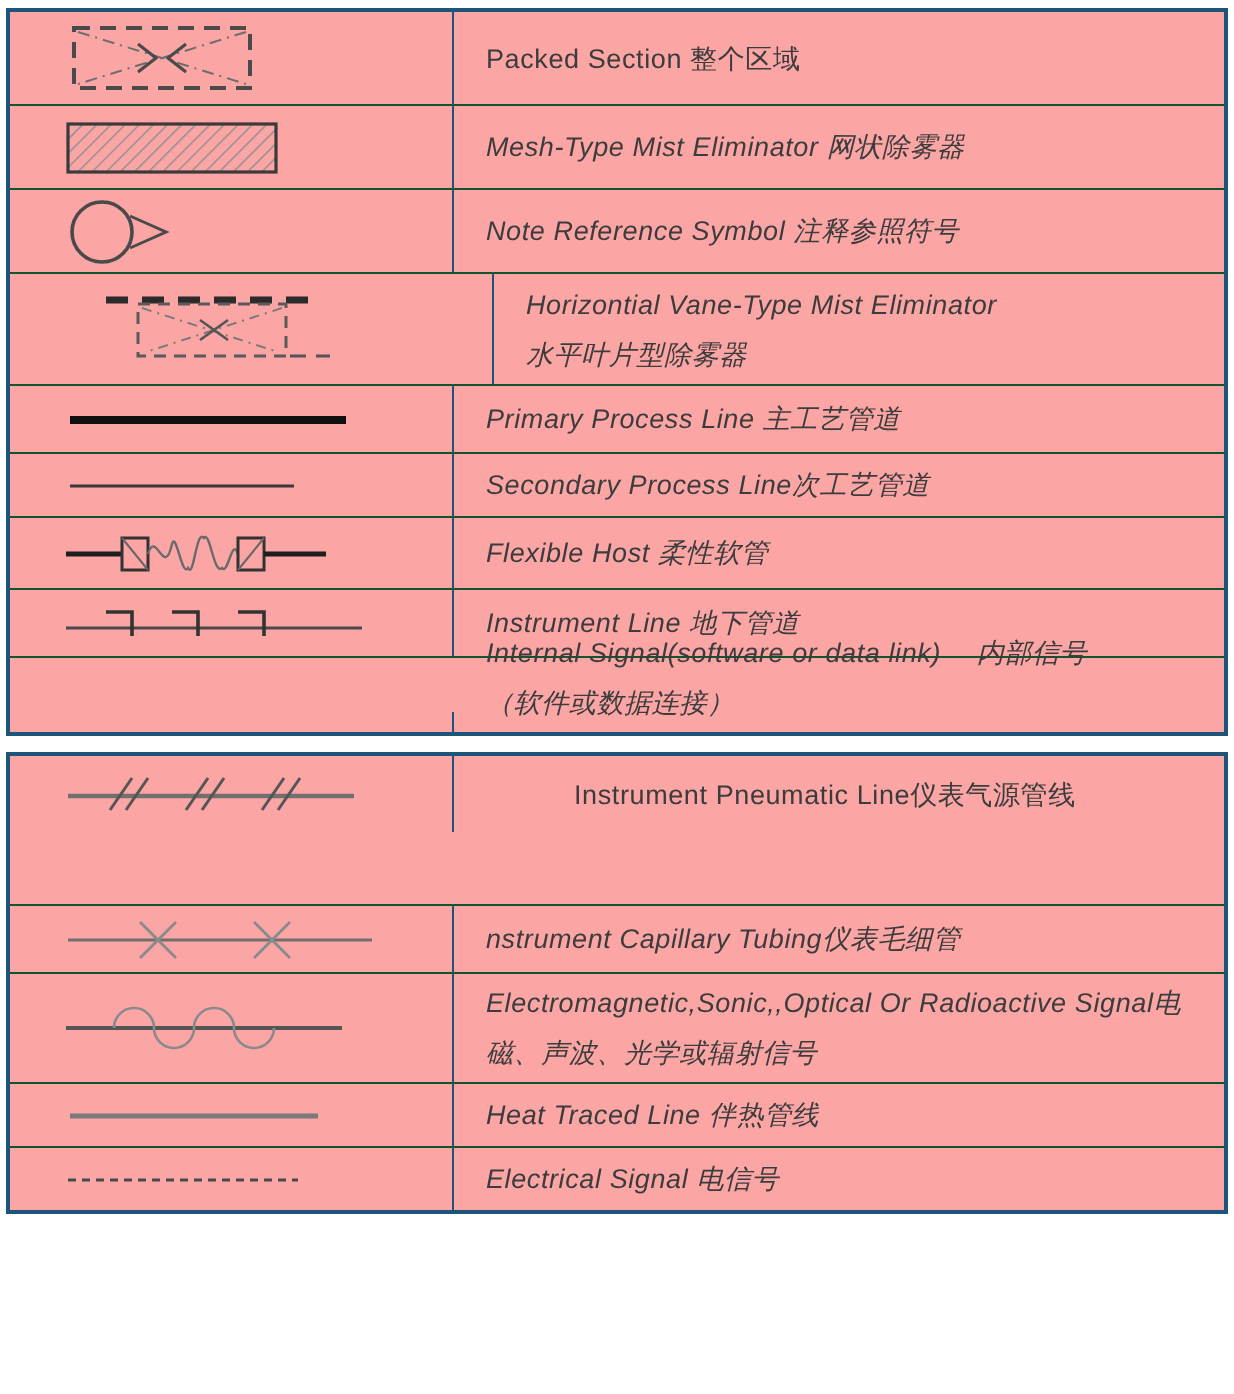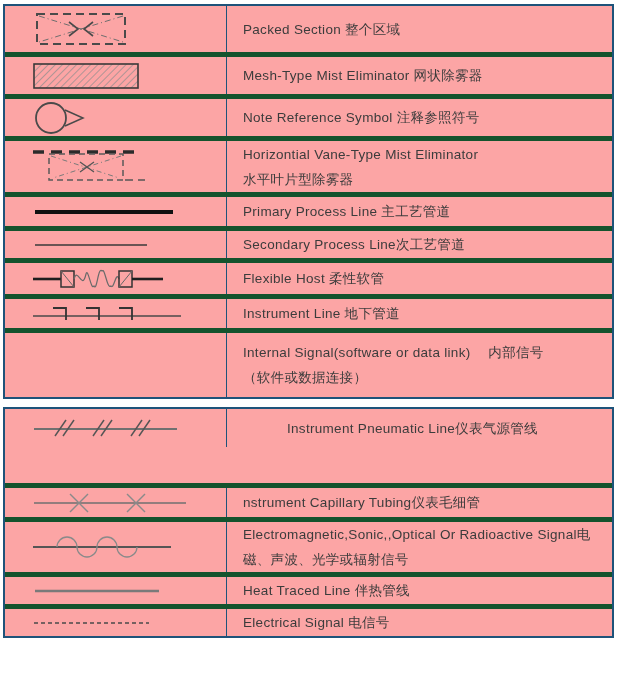--- a/index.html
+++ b/index.html
@@ -9,21 +9,21 @@
   }
   .page{padding:4px 3px 0 3px;}
   .tbl{
     width:611px;
     border:2px solid #1e537a;
     box-sizing:border-box;
     background:#fca5a5;
   }
   .gap{height:8px;}
   .row{display:flex;box-sizing:border-box;align-items:stretch;}
-  .row + .row{border-top:5px solid #14532d;}
+  .row + .row{border-top:1px solid #14532d;font-style:italic;}
   .cell{box-sizing:border-box;}
   .cell.sym{
     flex:0 0 222px;width:222px;
     border-right:1px solid #1e537a;
     display:flex;align-items:center;
     padding-left:26px;
   }
   .cell.txt{
     flex:1;min-width:0;
     display:flex;flex-direction:column;justify-content:center;
@@ -83,21 +83,21 @@
             <svg width="66" height="42" viewBox="0 0 66 42">
               <circle cx="20" cy="21" r="15" fill="none" stroke="#4a4a4a" stroke-width="1.8"></circle>
               <polyline points="34,13 52,21 34,29" fill="none" stroke="#4a4a4a" stroke-width="1.5"></polyline>
             </svg>
           </span>
         </div>
         <div class="cell txt">
           <div class="ln">Note Reference Symbol 注释参照符号</div>
         </div>
       </div>
-      <div class="row" data-symbol="horizontal-vane-mist-eliminator" style="height: 56px;">
+      <div class="row" data-symbol="horizontal-vane-mist-eliminator" style="height: 56px; padding-left: 20px;">
         <div class="cell sym">
           <span class="icon">
             <svg width="120" height="46" viewBox="0 0 120 46">
               <line x1="2" y1="8" x2="104" y2="8" stroke="#2b2b2b" stroke-width="3.5" stroke-dasharray="11,7"></line>
               <rect x="18" y="10" width="74" height="26" fill="none" stroke="#5a5a5a" stroke-width="1.5" stroke-dasharray="6,4"></rect>
               <line x1="20" y1="12" x2="88" y2="34" stroke="#7a7a7a" stroke-width="1" stroke-dasharray="5,3,1,3"></line>
               <line x1="90" y1="12" x2="22" y2="34" stroke="#7a7a7a" stroke-width="1" stroke-dasharray="5,3,1,3"></line>
               <polyline points="49,18 56,23 49,28" fill="none" stroke="#555" stroke-width="1.3"></polyline>
               <polyline points="63,18 56,23 63,28" fill="none" stroke="#555" stroke-width="1.3"></polyline>
               <line x1="94" y1="36" x2="114" y2="36" stroke="#555" stroke-width="1.6" stroke-dasharray="8,5"></line>
@@ -159,21 +159,21 @@
               <polyline points="22,7 35,7 35,19" fill="none" stroke="#333" stroke-width="1.8"></polyline>
               <polyline points="55,7 68,7 68,19" fill="none" stroke="#333" stroke-width="1.8"></polyline>
               <polyline points="88,7 101,7 101,19" fill="none" stroke="#333" stroke-width="1.8"></polyline>
             </svg>
           </span>
         </div>
         <div class="cell txt">
           <div class="ln">Instrument Line 地下管道</div>
         </div>
       </div>
-      <div class="row" data-symbol="none" style="height: 69px;">
+      <div class="row" data-symbol="none" style="height: 38px; align-items: flex-end;">
         <div class="cell sym">
           <span class="icon">
             <svg width="10" height="10" viewBox="0 0 10 10"></svg>
           </span>
         </div>
         <div class="cell txt">
           <div class="ln">Internal Signal(software or data link)　 内部信号</div>
           <div class="ln">（软件或数据连接）</div>
         </div>
       </div>

